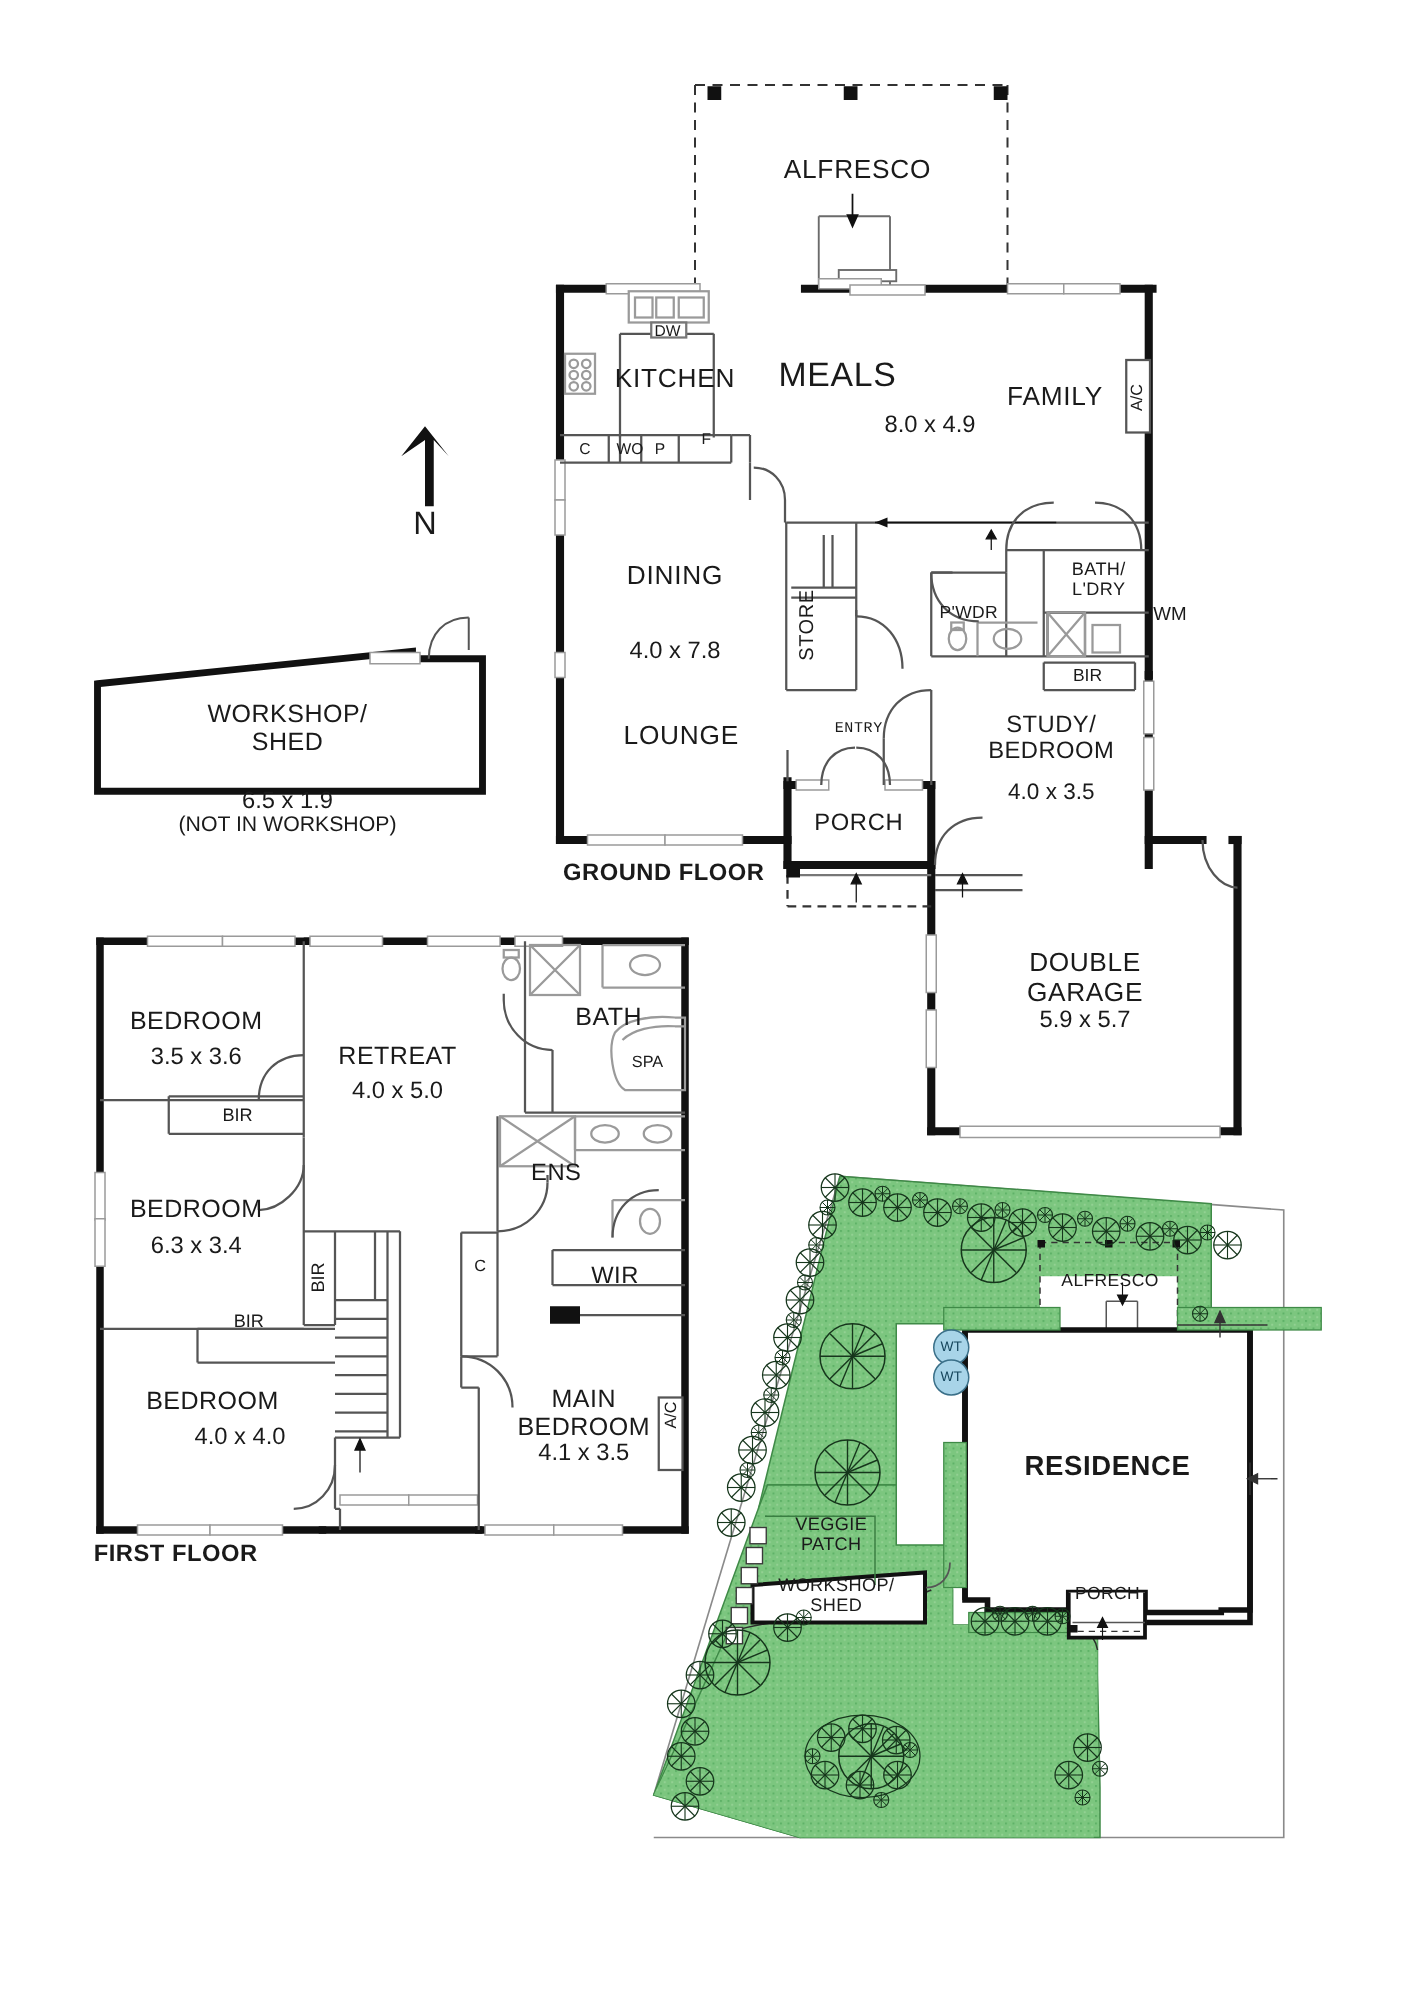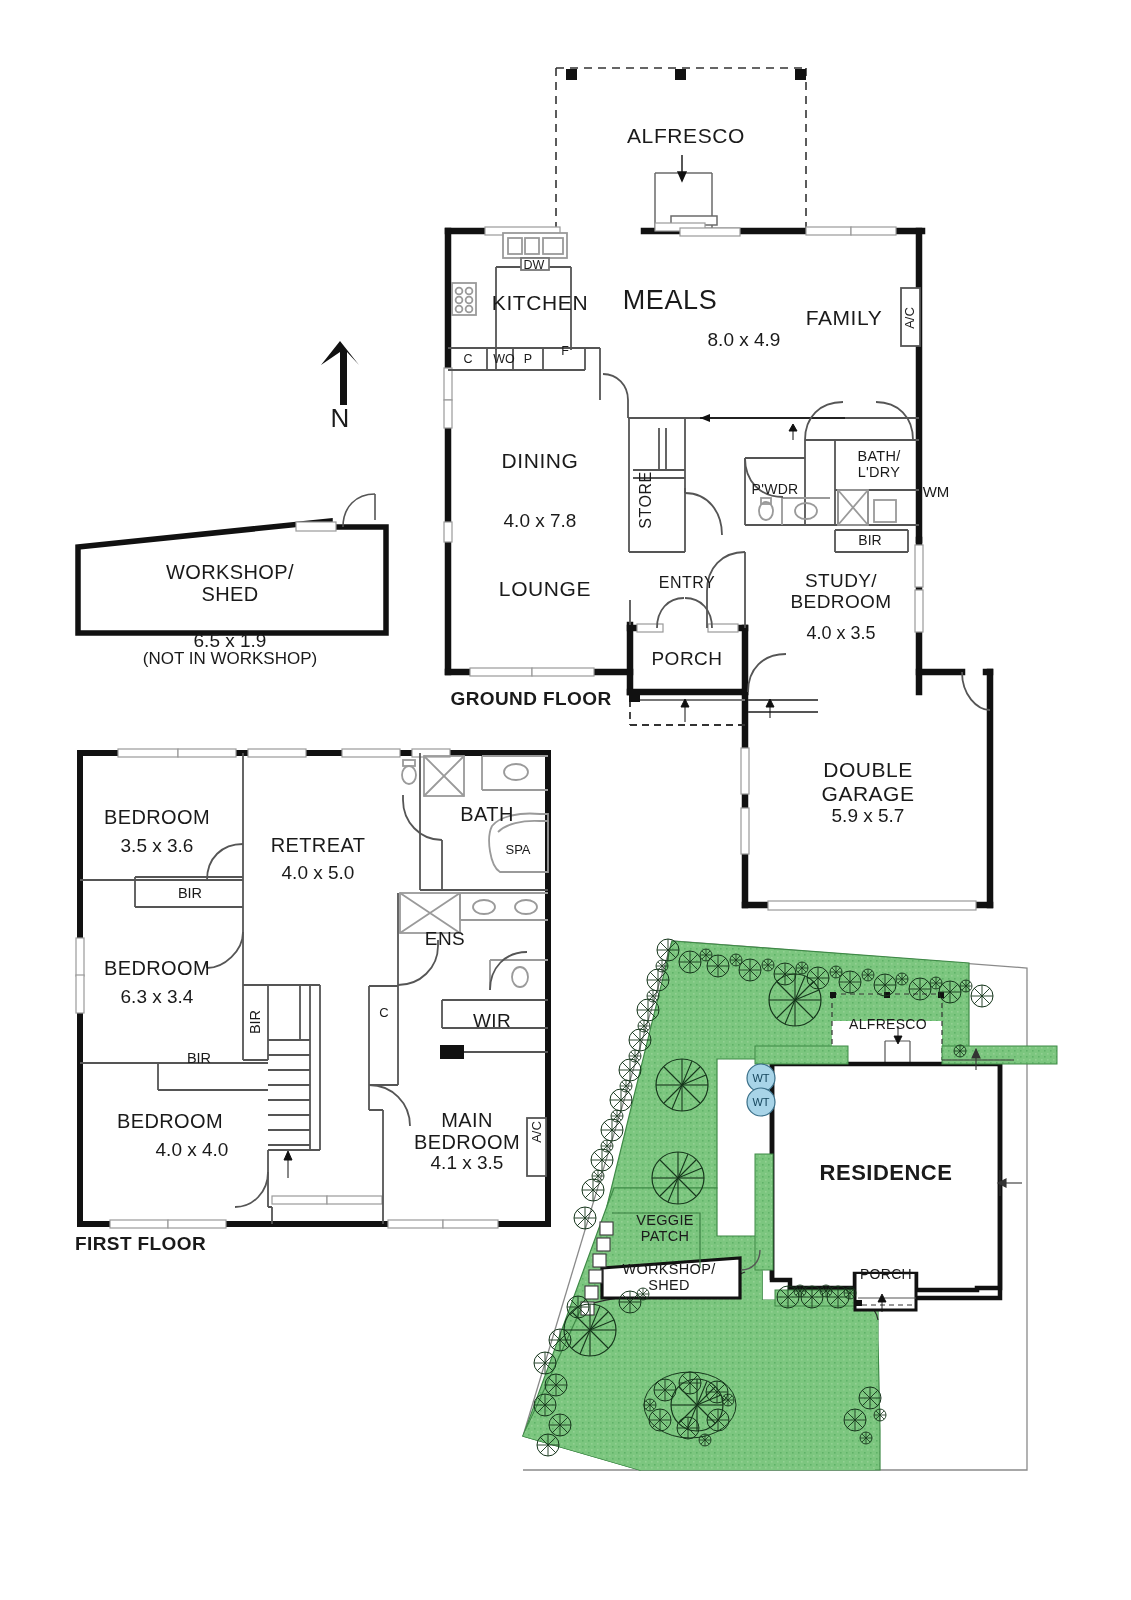--- a/index.html
+++ b/index.html
@@ -512,21 +512,21 @@
 <div class="lbl ctr" style="left:844px;top:318px;font-size:21px;letter-spacing:.6px;">FAMILY</div>
 <div class="lbl ctr" style="left:744px;top:340px;font-size:19px;">8.0 x 4.9</div>
 
 <div class="lbl ctr" style="left:540px;top:461px;font-size:21px;letter-spacing:.6px;">DINING</div>
 <div class="lbl ctr" style="left:540px;top:521px;font-size:19px;">4.0 x 7.8</div>
 
 <div class="lbl ctr" style="left:545px;top:589px;font-size:21px;letter-spacing:.6px;">LOUNGE</div>
 
 <div class="lbl ctr" style="left:646px;top:500px;font-size:16px;letter-spacing:.5px;transform:translate(-50%,-50%) rotate(-90deg);">STORE</div>
 
-<div class="lbl ctr" style="left:687px;top:583px;font-size:16px;letter-spacing:.5px;">ENTRY</div>
+<div class="lbl ctr" style="left:687px;top:583px;font-size:12px;letter-spacing:.5px;font-family:Liberation Mono, monospace;">ENTRY</div>
 
 <div class="lbl ctr" style="left:687px;top:659px;font-size:19px;letter-spacing:.5px;">PORCH</div>
 
 <div class="lbl ctr" style="left:775px;top:490px;font-size:14px;letter-spacing:.3px;">P'WDR</div>
 
 <div class="lbl ctr" style="left:879px;top:464px;font-size:14.5px;letter-spacing:.3px;">BATH/
 L'DRY</div>
 
 <div class="lbl ctr" style="left:841px;top:591px;font-size:19px;letter-spacing:.4px;">STUDY/
 BEDROOM</div>

